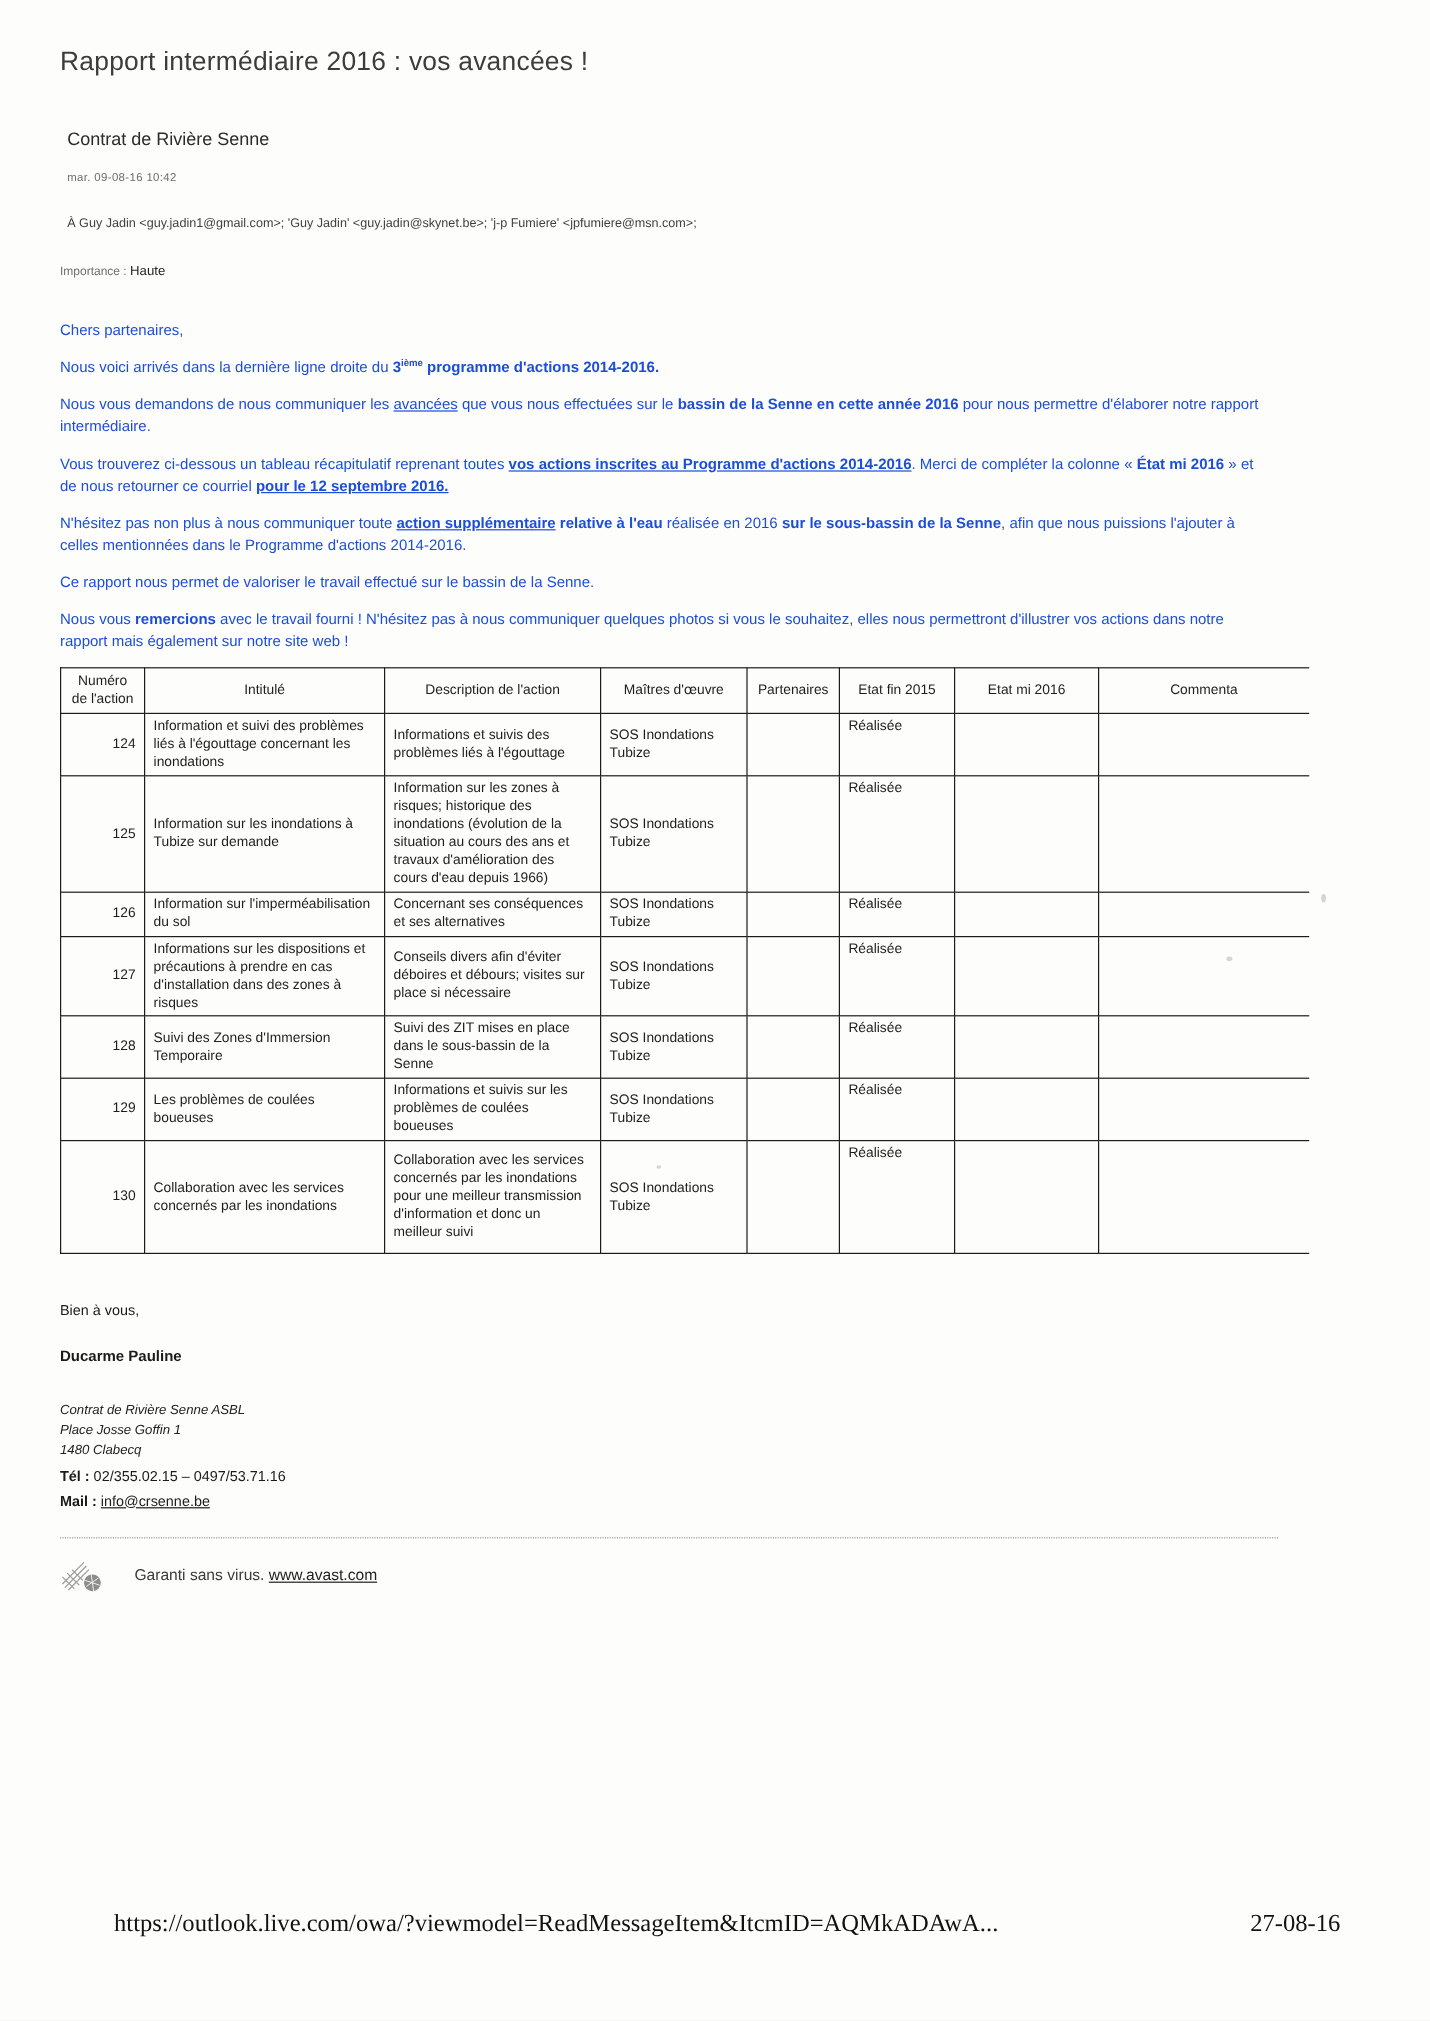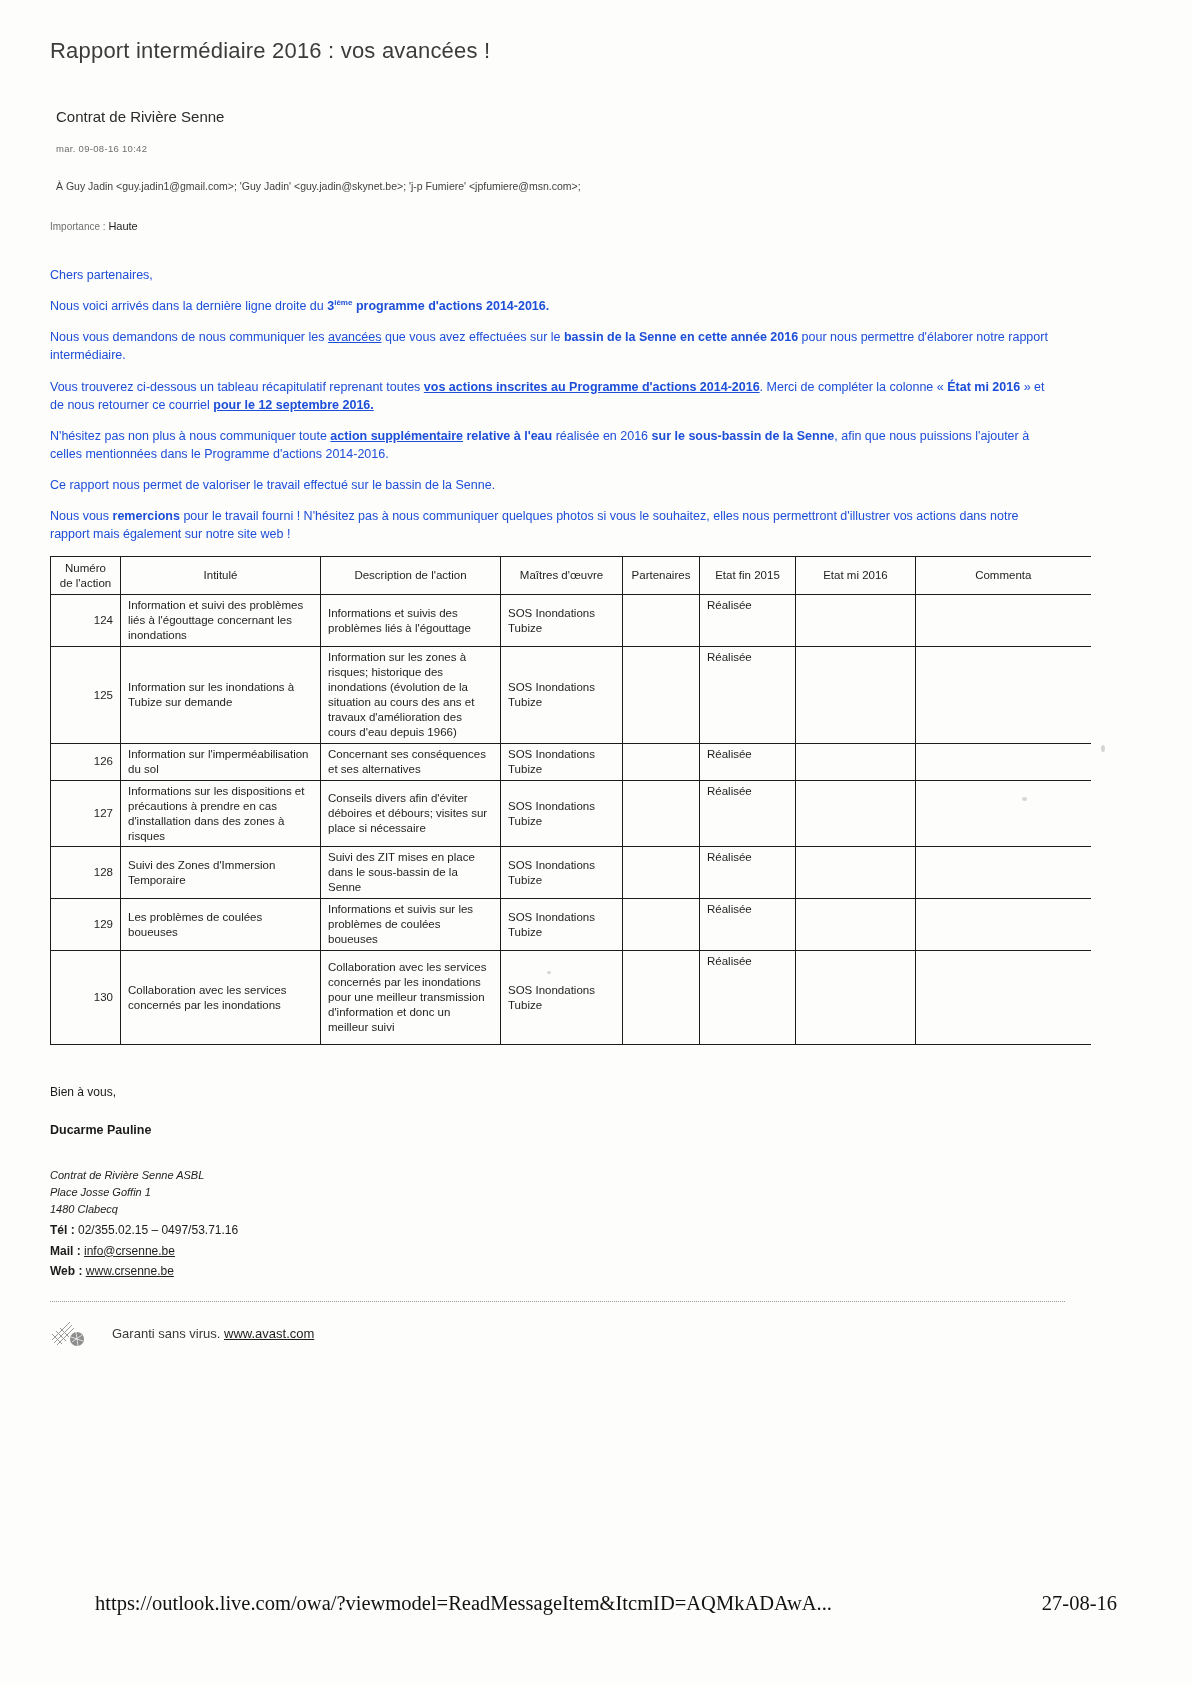--- a/index.html
+++ b/index.html
@@ -81,25 +81,25 @@
       <div class="mail-recipients">À Guy Jadin &lt;guy.jadin1@gmail.com&gt;; 'Guy Jadin' &lt;guy.jadin@skynet.be&gt;; 'j-p Fumiere' &lt;jpfumiere@msn.com&gt;;</div>
       <div class="mail-importance">
         <span class="imp-label">Importance :</span>
         <span class="imp-value">Haute</span>
       </div>
     </div>
 
     <div class="body-text">
       <p><span>Chers partenaires,</span></p>
       <p><span>Nous voici arrivés dans la dernière ligne droite du </span><span style="font-weight: bold;">3</span><sup style="font-weight: bold;">ième</sup><span style="font-weight: bold;"> programme d'actions 2014-2016.</span></p>
-      <p><span>Nous vous demandons de nous communiquer les </span><span style="text-decoration: underline;">avancées</span><span> que vous avez effectuées sur le </span><span style="font-weight: bold;">bassin de la Senne en cette année 2016</span><span> pour nous permettre d'élaborer notre rapport intermédiaire.</span></p>
+      <p><span>Nous vous demandons de nous communiquer les </span><span style="text-decoration: underline;">avancées</span><span> que vous nous effectuées sur le </span><span style="font-weight: bold;">bassin de la Senne en cette année 2016</span><span> pour nous permettre d'élaborer notre rapport intermédiaire.</span></p>
       <p><span>Vous trouverez ci-dessous un tableau récapitulatif reprenant toutes </span><span style="font-weight: bold; text-decoration: underline;">vos actions inscrites au Programme d'actions 2014-2016</span><span>. Merci de compléter la colonne « </span><span style="font-weight: bold;">État mi 2016</span><span> » et de nous retourner ce courriel </span><span style="font-weight: bold; text-decoration: underline;">pour le 12 septembre 2016.</span></p>
       <p><span>N'hésitez pas non plus à nous communiquer toute </span><span style="font-weight: bold; text-decoration: underline;">action supplémentaire</span><span style="font-weight: bold;"> relative à l'eau</span><span> réalisée en 2016 </span><span style="font-weight: bold;">sur le sous-bassin de la Senne</span><span>, afin que nous puissions l'ajouter à celles mentionnées dans le Programme d'actions 2014-2016.</span></p>
       <p><span>Ce rapport nous permet de valoriser le travail effectué sur le bassin de la Senne.</span></p>
-      <p><span>Nous vous </span><span style="font-weight: bold;">remercions</span><span> pour le travail fourni ! N'hésitez pas à nous communiquer quelques photos si vous le souhaitez, elles nous permettront d'illustrer vos actions dans notre rapport mais également sur notre site web !</span></p>
+      <p><span>Nous vous </span><span style="font-weight: bold;">remercions</span><span> avec le travail fourni ! N'hésitez pas à nous communiquer quelques photos si vous le souhaitez, elles nous permettront d'illustrer vos actions dans notre rapport mais également sur notre site web !</span></p>
     </div>
 
     <table class="actions">
       <colgroup>
         <col style="width:70px">
           <col style="width:200px">
           <col style="width:180px">
           <col style="width:122px">
         <col style="width:77px">
           <col style="width:96px">
@@ -201,24 +201,20 @@
         <div>1480 Clabecq</div>
       </div>
       <div class="sig-contact">
         <div>
           <b>Tél :</b>
           <span>02/355.02.15 – 0497/53.71.16</span>
         </div>
         <div>
           <b>Mail :</b>
           <a href="#">info@crsenne.be</a>
-        </div>
-        <div>
-          <b>Web :</b>
-          <a href="#">www.crsenne.be</a>
         </div>
       </div>
     </div>
 
     <div class="divider"></div>
 
     <div class="avast">
       <svg class="avast-logo" viewBox="0 0 40 30">
         <g stroke="#9a9a9a" stroke-width="1">
           <line x1="2" y1="22" x2="20" y2="4"></line>

